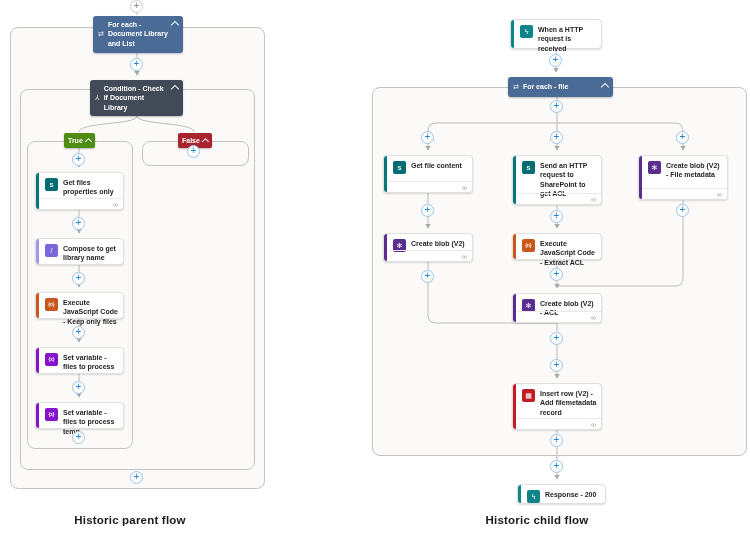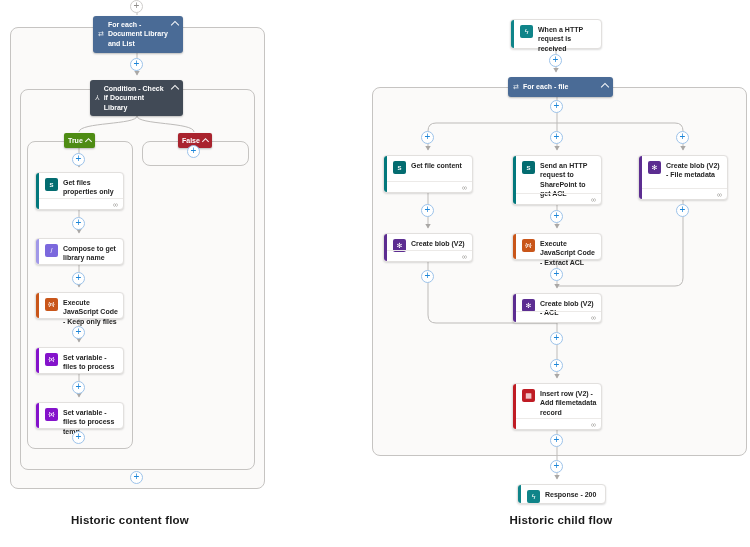--- a/index.html
+++ b/index.html
@@ -86,21 +86,21 @@
   
   .plus{position:absolute;z-index:7;width:13px;height:13px;box-sizing:border-box;border-radius:50%;
         background:#fff;border:1px solid #9dc3ea;color:#1e86d8;font-size:10px;
         display:flex;align-items:center;justify-content:center;line-height:1;cursor:pointer;padding-bottom:1px;}
   .plus.muted{border-color:#cfcdcb;color:#8f8d8b;}
 
   
   .flow-label{position:absolute;z-index:6;width:170px;text-align:center;font-size:11.5px;
               font-weight:700;color:#1a1a1a;letter-spacing:.2px;}
   #l-label{left:45px;top:514px;}
-  #r-label{left:476px;top:514px;text-align:center;}
+  #r-label{left:452px;top:514px;text-align:center;}
 </style>
 </head>
 <body>
 
 <div id="canvas">
 
   <div class="scope" id="l-foreach-scope"></div>
   <div class="scope" id="l-cond-scope"></div>
   <div class="scope" id="l-true-scope"></div>
   <div class="scope" id="l-false-scope"></div>
@@ -201,21 +201,21 @@
   <div class="plus" style="left:130px;top:58px;">+</div>
   <div class="plus" style="left:72px;top:153px;">+</div>
   <div class="plus" style="left:187px;top:145px;">+</div>
   <div class="plus" style="left:72px;top:217px;">+</div>
   <div class="plus" style="left:72px;top:272px;">+</div>
   <div class="plus" style="left:72px;top:326px;">+</div>
   <div class="plus" style="left:72px;top:381px;">+</div>
   <div class="plus" style="left:72px;top:431px;">+</div>
   <div class="plus" style="left:130px;top:471px;">+</div>
 
-  <div class="flow-label" id="l-label">Historic content flow</div>
+  <div class="flow-label" id="l-label">Historic parent flow</div>
 
   <div class="card ac-http" id="r-trigger">
     <div class="row">
       <span class="ic i-http">ϟ</span>
       <span class="t">When a HTTP request is received</span>
     </div>
   </div>
 
   <div class="scopehdr" id="r-foreach-hdr">
     <span class="hic">⇄</span>

